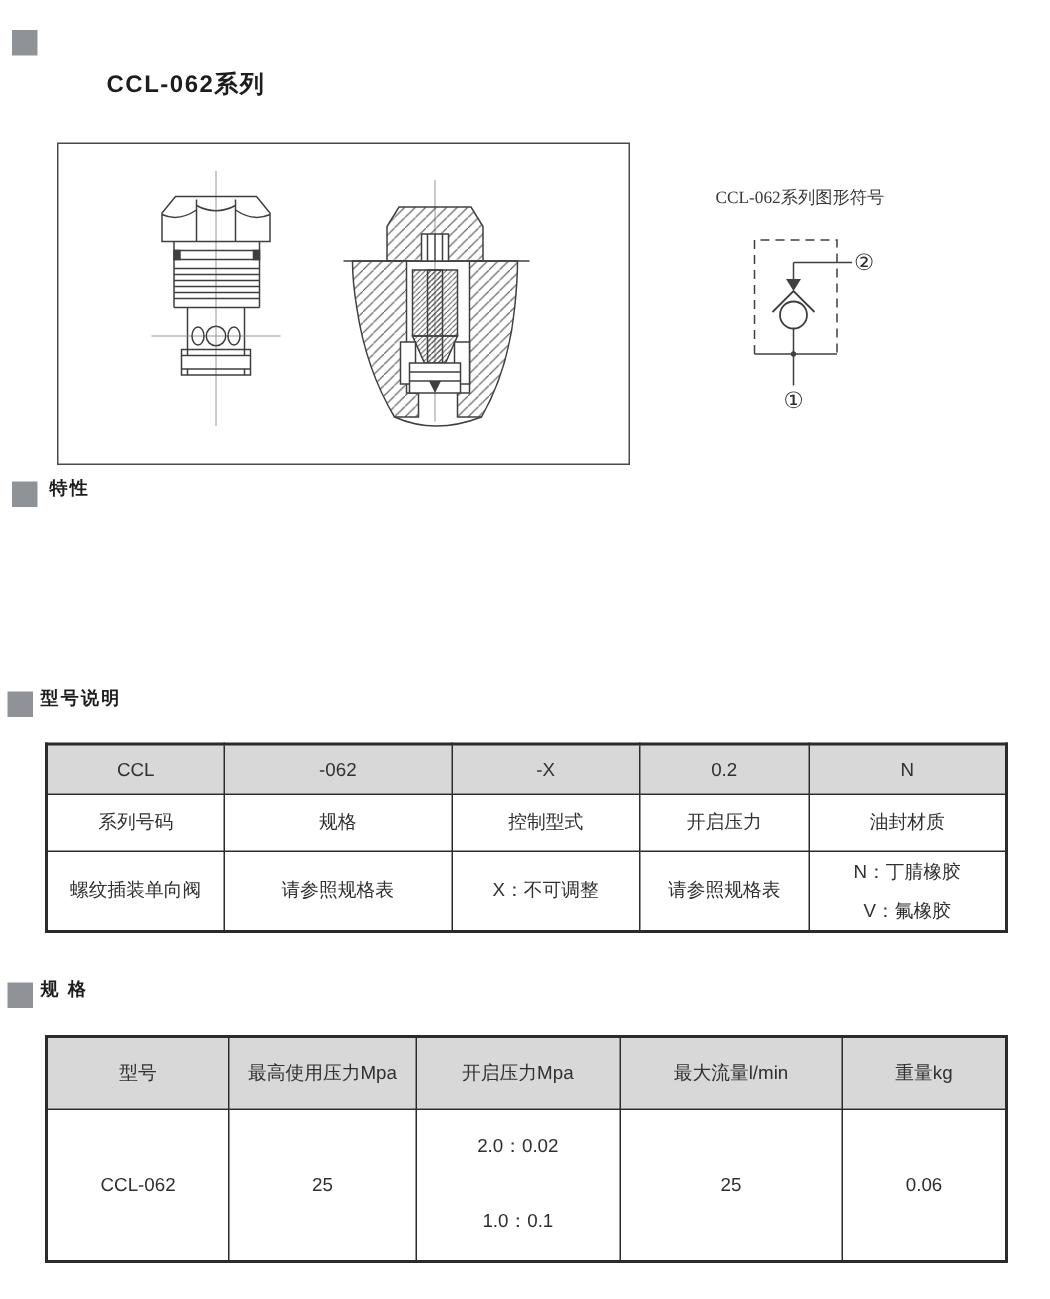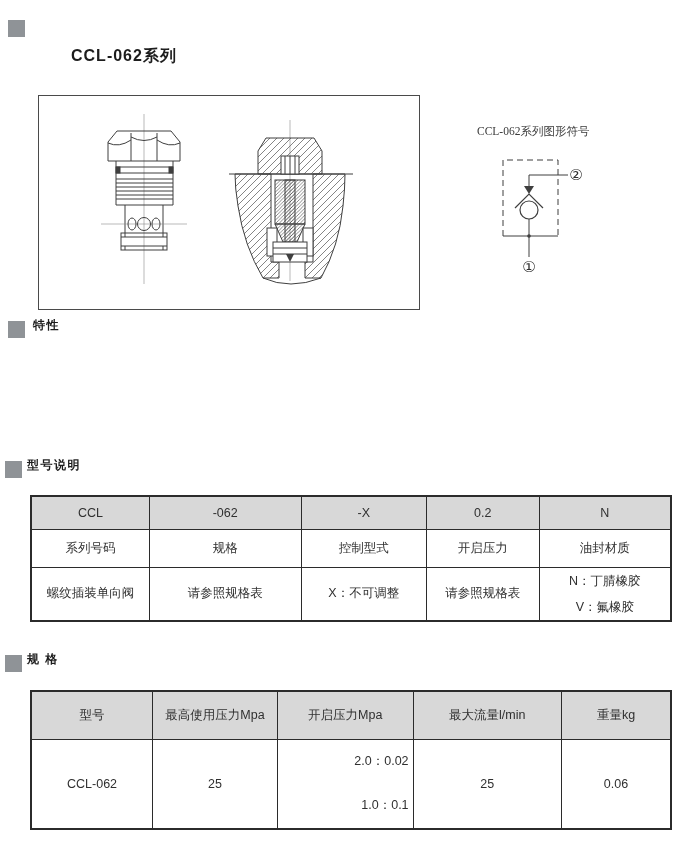--- a/index.html
+++ b/index.html
@@ -28,21 +28,21 @@
   .tbl-wrap{position:absolute;left:30px;}
   td{border:1px solid var(--border-dark);text-align:center;vertical-align:middle;
      font-size:12.5px;color:#303030;padding:0 4px;}
   table{border:2px solid var(--border-dark);}
   tr.head td{background:var(--table-header-bg);height:33px;}
   #spec-table tr.head td{height:48px;}
   #model-table tr.mid td{height:38px;}
   #model-table tr.last td{height:39px;}
   #spec-table tr.data td{height:88px;}
   .two-line div{line-height:26px;}
-  .spread{display:flex;flex-direction:column;justify-content:space-around;height:88px;align-items:flex-end;}
+  .spread{display:flex;flex-direction:column;justify-content:space-around;height:100px;}
 </style>
 </head>
 <body>
 
 <div class="page">
 
   <div class="sq" style="left:8px;top:20px;"></div>
   <div class="h-sub" style="left:36px;top:46px;margin-left:35px;">CCL-062系列</div>
 
   <div class="fig-box">

